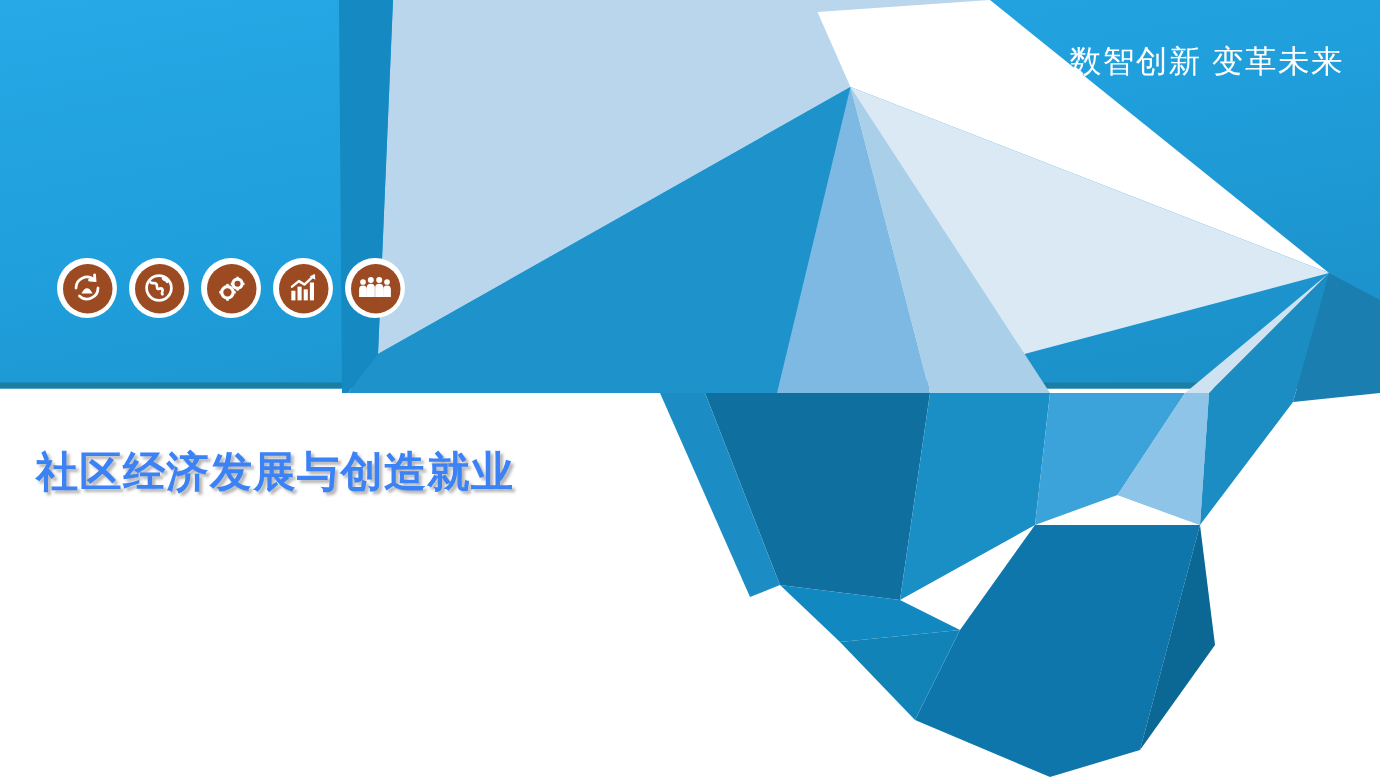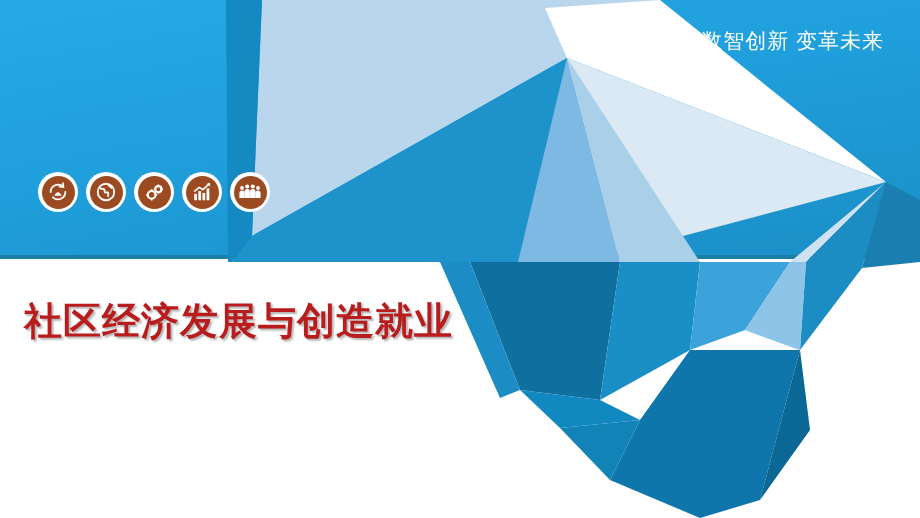--- a/index.html
+++ b/index.html
@@ -41,21 +41,21 @@
     position: absolute;
     left: 0;
     top: 0;
     width: 920px;
     height: 518px;
   }
 
   
   .tagline {
     position: absolute;
-    right: 36px;
+    right: 24px;
     top: 27px;
     color: #ffffff;
     font-size: 21px;
     letter-spacing: 1px;
     white-space: nowrap;
     font-weight: 400;
   }
 
   
   .icon-row {
@@ -84,23 +84,23 @@
     align-items: center;
     justify-content: center;
   }
   .icon-inner svg { display: block; }
 
   
   .title {
     position: absolute;
     left: 24px;
     top: 296px;
-    font-size: 38px;
+    font-size: 28px;
     font-weight: bold;
-    color: #b91c1c;
+    color: #3b82f6;
     letter-spacing: 1px;
     white-space: nowrap;
     text-shadow: 2px 2px 2px rgba(120,120,120,0.55);
   }
 </style>
 </head>
 <body>
 
 <div id="slide">
 

